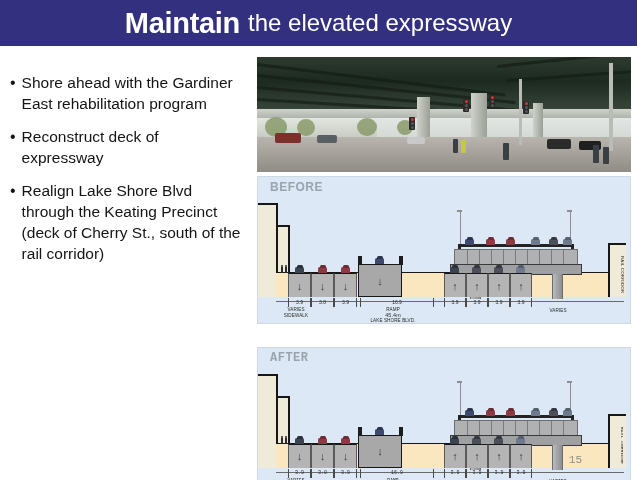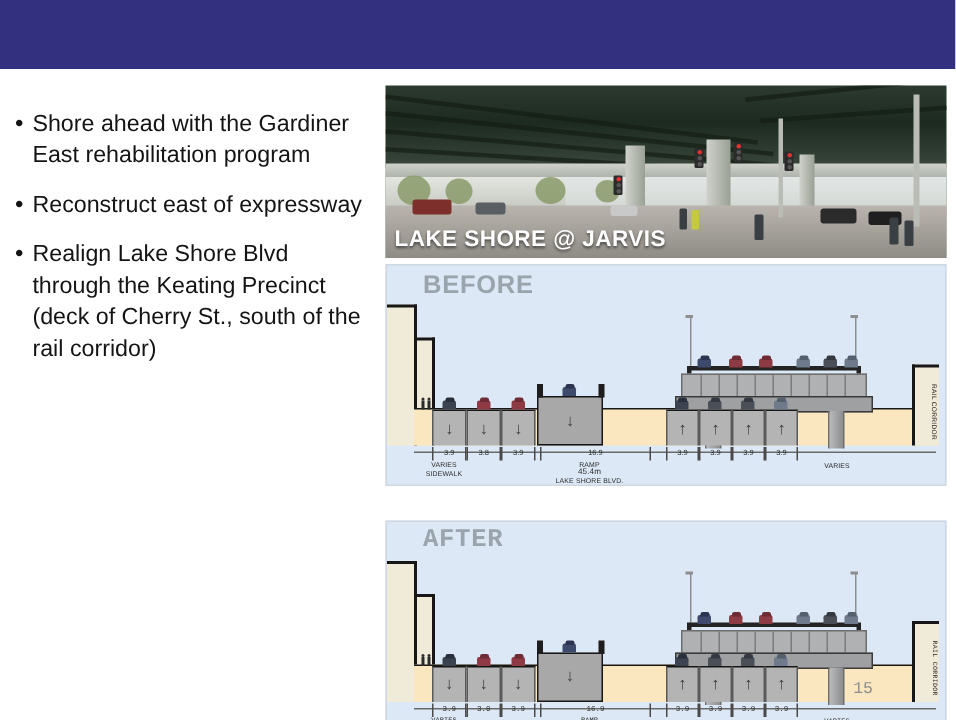--- a/index.html
+++ b/index.html
@@ -89,22 +89,22 @@
   }
 
   
   .xsec{
     position:relative;width:374px;height:148px;
     background:#dce8f5;margin-top:4px;overflow:hidden;
     border:1px solid #cfd8e2;box-sizing:border-box;
   }
   .xsec.after{margin-top:23px;font-family:Liberation Mono, monospace;}
   .xs-label{
-    position:absolute;left:24px;top:3px;
-    color:#9aa4ad;font-size:17px;font-weight:bold;letter-spacing:.5px;
+    position:absolute;left:12px;top:3px;
+    color:#9aa4ad;font-size:12px;font-weight:bold;letter-spacing:.5px;
   }
   
   .xs-ground{
     position:absolute;left:18px;bottom:26px;width:348px;height:24px;
     background:#fae7bf;border-top:1.5px solid #171717;
   }
   .xs-lane{
     position:absolute;bottom:26px;height:24px;
     background:#b4b4b4;border-left:1px solid #5a5a5a;border-right:1px solid #5a5a5a;
     border-top:1.5px solid #171717;
@@ -198,30 +198,32 @@
     position:absolute;right:48px;bottom:28px;
     font-size:11px;color:#8e8e8e;
   }
 </style>
 </head>
 <body>
 
 <div class="slide">
 
   <div class="banner">
+    <span class="t1">Maintain</span>
+    <span class="t2">the elevated expressway</span>
   </div>
 
   <div class="bullets">
     <div class="bullet">
       <span class="dot">•</span>
       <span class="btxt">Shore ahead with the Gardiner East rehabilitation program</span>
     </div>
     <div class="bullet">
       <span class="dot">•</span>
-      <span class="btxt">Reconstruct east of expressway</span>
+      <span class="btxt">Reconstruct deck of expressway</span>
     </div>
     <div class="bullet">
       <span class="dot">•</span>
       <span class="btxt">Realign Lake Shore Blvd through the Keating Precinct (deck of Cherry St., south of the rail corridor)</span>
     </div>
   </div>
 
   <div class="media">
 
     <div class="photo">
@@ -269,21 +271,20 @@
           <i style="background:#555;"></i>
           <i style="background:#555;"></i>
         </div>
       <div class="ph-pole" style="left:262px;top:22px;width:3px;height:66px;"></div>
       <div class="ph-pole" style="left:352px;top:6px;width:4px;height:88px;"></div>
       <div class="ph-person" style="left:196px;top:82px;width:5px;height:14px;"></div>
       <div class="ph-person" style="left:204px;top:83px;width:5px;height:13px;background:#c5c93f;"></div>
       <div class="ph-person" style="left:246px;top:86px;width:6px;height:17px;"></div>
       <div class="ph-person" style="left:336px;top:88px;width:6px;height:18px;"></div>
       <div class="ph-person" style="left:346px;top:90px;width:6px;height:17px;"></div>
-      <div class="ph-caption">LAKE SHORE @ JARVIS</div>
     </div>
 
     <div class="xsec">
       <div class="xs-label">BEFORE</div>
 
       <div class="xs-bld" style="left:0;width:30px;height:70px;"></div>
       <div class="xs-bld" style="left:0;width:18px;height:92px;"></div>
 
       <div class="xs-ground"></div>
 

